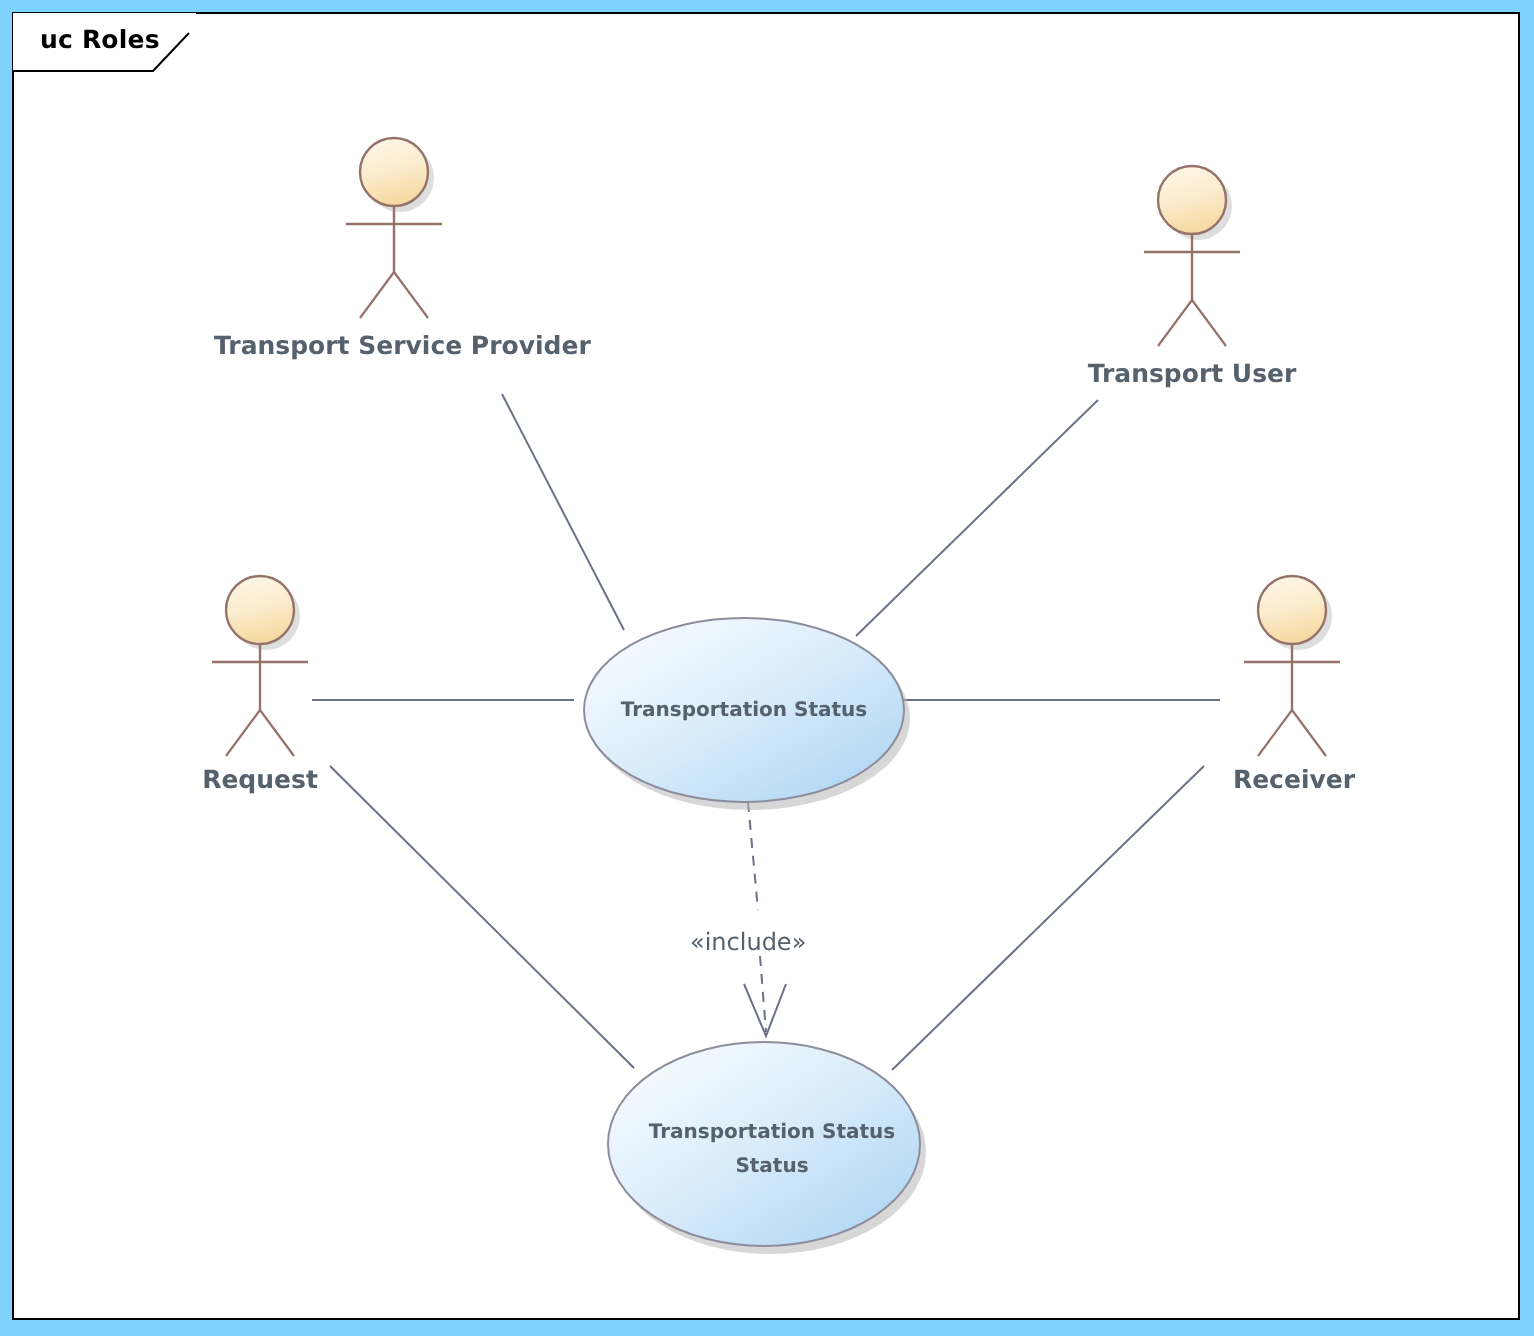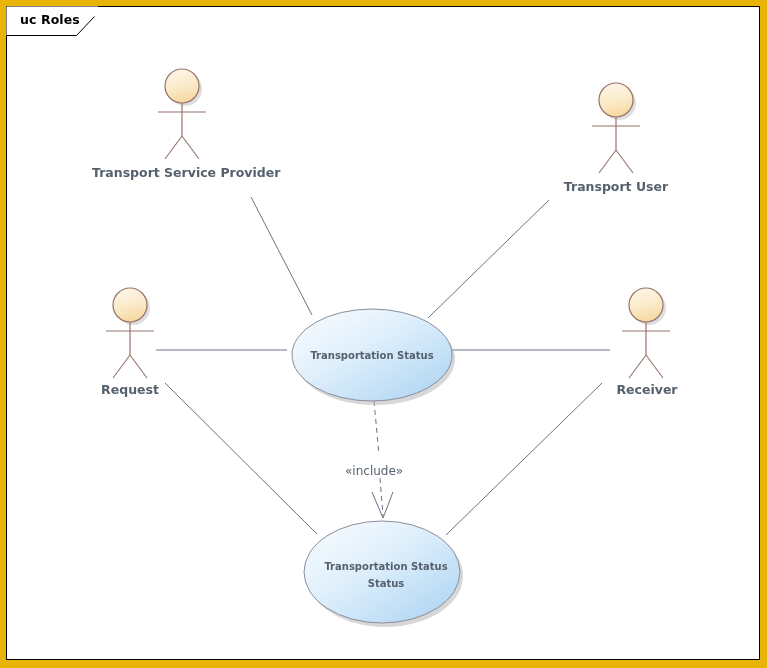--- a/index.html
+++ b/index.html
@@ -11,21 +11,21 @@
     width: 767px;
     height: 668px;
     font-family: "DejaVu Sans", sans-serif;
     overflow: hidden;
   }
 
   #diagram-root {
     position: relative;
     width: 767px;
     height: 668px;
-    background: #eab308;
+    background: #7dd3fc;
   }
 
   
   .uc-frame {
     position: absolute;
     left: 6px;
     top: 6px;
     width: 754px;
     height: 654px;
     border: 1px solid #000000;
@@ -181,42 +181,42 @@
       <ellipse cx="82" cy="54" rx="78" ry="51" fill="url(#ucGrad2)" stroke="#8c8c9c" stroke-width="1"></ellipse>
     </svg>
     <div class="usecase-text">
       <span>
         <span>Transportation Status</span><br>
         <span>Status</span>
       </span>
     </div>
   </div>
 
-  <div class="actor" style="left:134px; top:66px;">
+  <div class="actor" style="left:149px; top:66px;">
     <div class="actor-figure">
       <svg width="96" height="96" viewBox="0 0 96 96">
         <defs>
           <linearGradient id="headGrad" x1="0%" y1="0%" x2="25%" y2="100%">
             <stop offset="0%" stop-color="#fdf7ea"></stop>
             <stop offset="55%" stop-color="#fbeccd"></stop>
             <stop offset="100%" stop-color="#f7daa4"></stop>
           </linearGradient>
         </defs>
         <circle cx="49" cy="21" r="17" fill="#bdbdbd" opacity="0.5" transform="translate(2,2)"></circle>
         <circle cx="48" cy="20" r="17" fill="url(#headGrad)" stroke="#96736a" stroke-width="1.2"></circle>
         <line x1="48" y1="37" x2="48" y2="70" stroke="#96736a" stroke-width="1.2"></line>
         <line x1="24" y1="46" x2="72" y2="46" stroke="#96736a" stroke-width="1.2"></line>
         <line x1="48" y1="70" x2="31" y2="93" stroke="#96736a" stroke-width="1.1"></line>
         <line x1="48" y1="70" x2="65" y2="93" stroke="#96736a" stroke-width="1.1"></line>
       </svg>
     </div>
     <div class="actor-label" style="position:absolute; left:-42px; top:102px; width:180px;">Transport Service Provider</div>
   </div>
 
-  <div class="actor" style="left:548px; top:80px;margin-left:20px;">
+  <div class="actor" style="left:548px; top:80px;">
     <div class="actor-figure">
       <svg width="96" height="96" viewBox="0 0 96 96">
         <circle cx="49" cy="21" r="17" fill="#bdbdbd" opacity="0.5" transform="translate(2,2)"></circle>
         <circle cx="48" cy="20" r="17" fill="url(#headGrad)" stroke="#96736a" stroke-width="1.2"></circle>
         <line x1="48" y1="37" x2="48" y2="70" stroke="#96736a" stroke-width="1.2"></line>
         <line x1="24" y1="46" x2="72" y2="46" stroke="#96736a" stroke-width="1.2"></line>
         <line x1="48" y1="70" x2="31" y2="93" stroke="#96736a" stroke-width="1.1"></line>
         <line x1="48" y1="70" x2="65" y2="93" stroke="#96736a" stroke-width="1.1"></line>
       </svg>
     </div>

